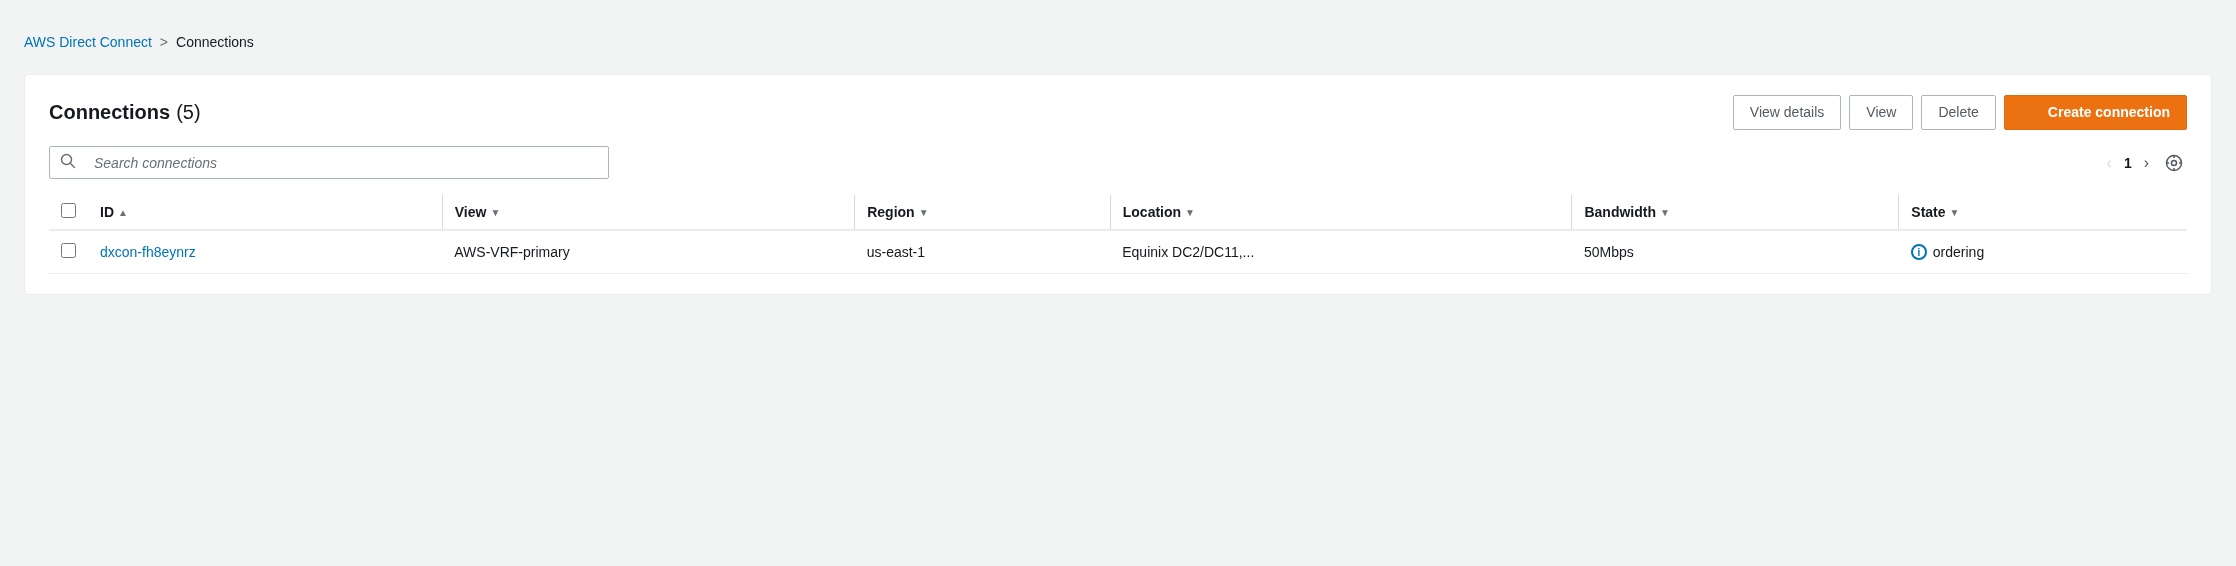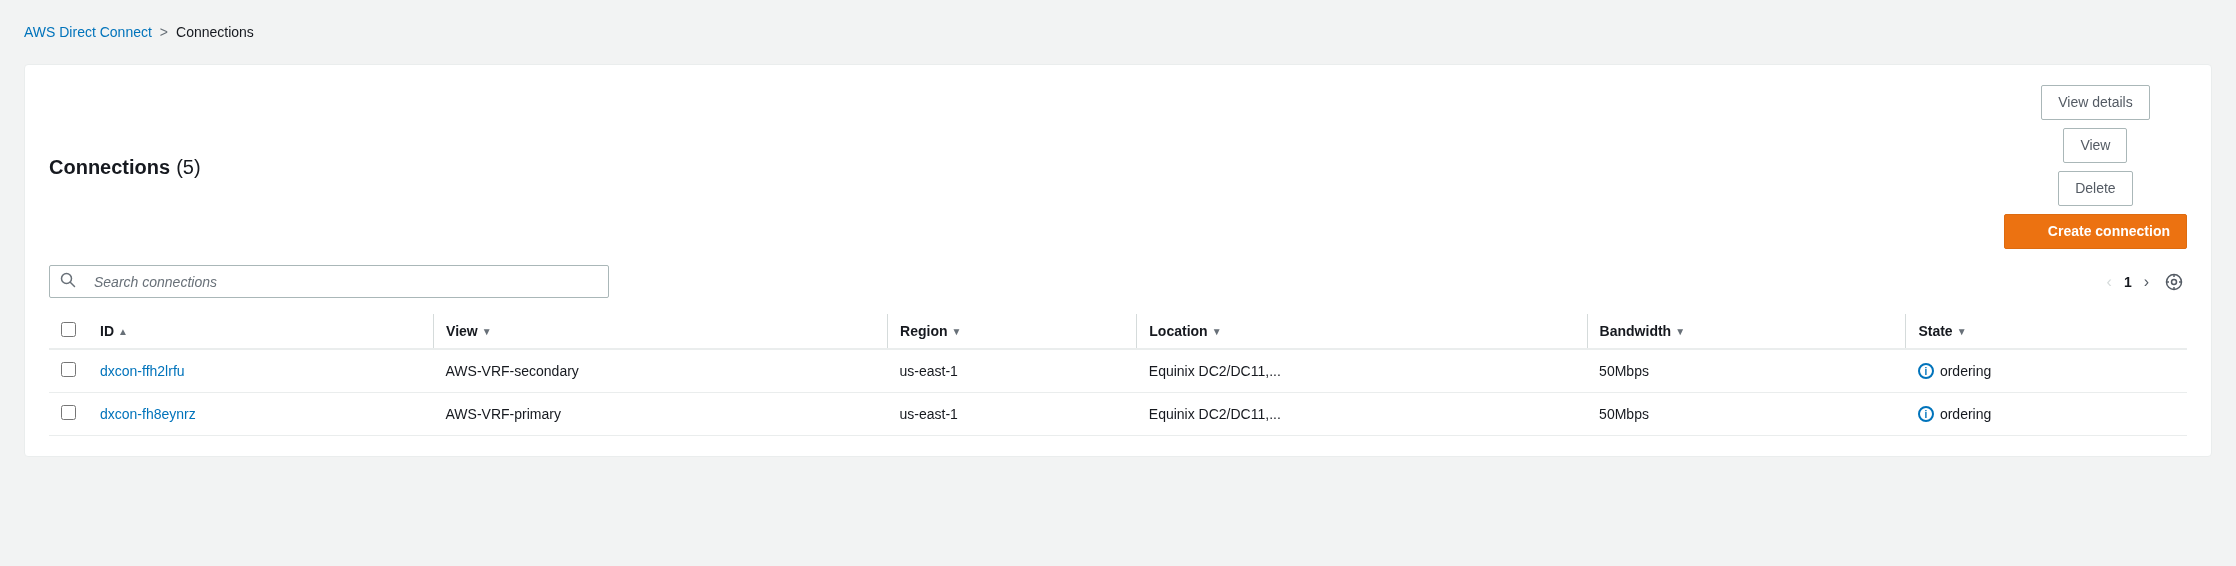--- a/index.html
+++ b/index.html
@@ -8,20 +8,21 @@
       font-size: 14px;
       background: #f2f3f3;
       color: #16191f;
     }
     .breadcrumb-bar {
       padding: 24px 24px;
       display: flex;
       align-items: center;
       gap: 8px;
       background: #f2f3f3;
+      margin-top: 10px;
     }
     .breadcrumb-link {
       color: #0073bb;
       text-decoration: none;
       font-size: 14px;
     }
     .breadcrumb-separator {
       color: #687078;
       font-size: 14px;
     }
@@ -55,21 +56,20 @@
     }
     .connections-count {
       font-size: 20px;
       font-weight: 400;
       color: #16191f;
     }
     .toolbar-right {
       display: flex;
       align-items: center;
       gap: 8px;
-      flex-direction: column;
     }
     .btn {
       padding: 6px 16px;
       border-radius: 2px;
       font-size: 14px;
       cursor: pointer;
       font-weight: 400;
       line-height: 1.5;
     }
     .btn-secondary {
@@ -313,38 +313,20 @@
         </th>
         <th>
           <div class="col-header">
             <span>State</span>
             <span class="sort-icon">▼</span>
           </div>
         </th>
       </tr>
     </thead>
     <tbody id="table-body">
-    <tr>
-    <td class="checkbox-cell">
-      <input type="checkbox" style="">
-    </td>
-    <td>
-      <a class="link-cell" href="#">dxcon-ffh2lrfu</a>
-    </td>
-    <td>AWS-VRF-secondary</td>
-    <td>us-east-1</td>
-    <td>Equinix DC2/DC11,...</td>
-    <td>50Mbps</td>
-    <td>
-      <div class="state-cell">
-        <span class="info-icon">i</span>
-        <span class="state-text">ordering</span>
-      </div>
-    </td>
-  </tr>
         <tr>
     <td class="checkbox-cell">
       <input type="checkbox" style="">
     </td>
     <td>
       <a class="link-cell" href="#">dxcon-fh8eynrz</a>
     </td>
     <td>AWS-VRF-primary</td>
     <td>us-east-1</td>
     <td>Equinix DC2/DC11,...</td>

